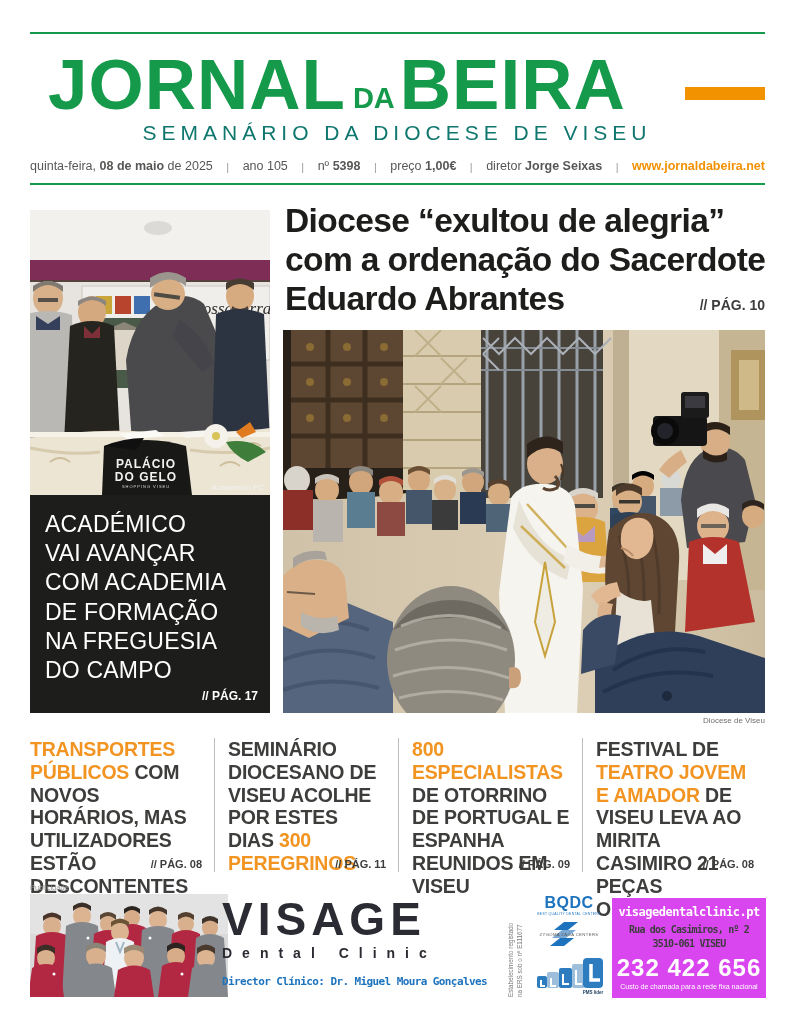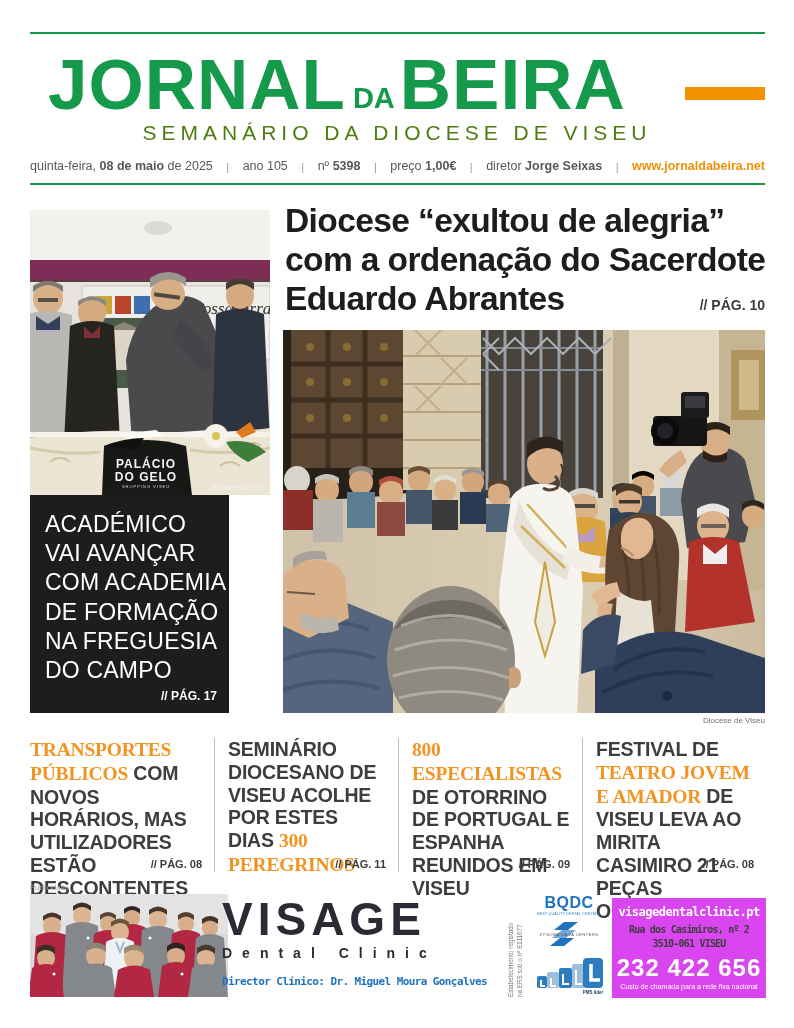--- a/index.html
+++ b/index.html
@@ -10,52 +10,52 @@
   .rule{position:absolute;left:30px;right:29px;height:2px;background:#149a4a;}
   .rule-top{top:32px;}
   .rule-mid{top:183px;}
   .logo-row{position:absolute;left:48px;right:29px;top:40px;height:74px;
             display:flex;align-items:flex-end;color:#149a4a;font-weight:bold;}
   .lg-main{font-size:71px;line-height:0.82;letter-spacing:1px;}
   .lg-da{font-size:29px;line-height:1;margin:0 5px 1px 7px;letter-spacing:0;}
   .lg-beira{position:relative;}
   .lg-bar{position:absolute;right:29px;top:87px;width:80px;height:13px;background:#f39200;z-index:3;}
   .subtitle{position:absolute;left:0;right:0;top:121px;text-align:center;
-            font-size:21px;letter-spacing:5px;color:#4d7c0f;font-weight:400;}
+            font-size:21px;letter-spacing:5px;color:#0f766e;font-weight:400;}
   .dateline{position:absolute;left:30px;right:29px;top:159px;display:flex;
             justify-content:space-between;align-items:flex-end;font-size:12.5px;color:#575756;}
   .dateline b{color:#575756;}
   .dl-sep{color:#9c9c9b;font-size:11px;}
   .dl-url{color:#f29104;font-weight:bold;}
 
   
   .headline{position:absolute;left:285px;top:202px;width:482px;font-size:33.5px;
             font-weight:bold;line-height:1.16;letter-spacing:-0.6px;color:#1d1d1b;}
   .headline .hl-ref{position:absolute;right:2px;bottom:5px;font-size:14px;
             letter-spacing:0;font-weight:bold;color:#3c3c3b;}
 
   
   .left-photo{position:absolute;left:30px;top:210px;width:240px;height:285px;overflow:hidden;}
   .left-caption{position:absolute;left:30px;top:210px;width:240px;height:285px;pointer-events:none;}
   .left-caption span{position:absolute;right:6px;bottom:3px;font-size:8px;color:#f2f2f2;}
-  .black-box{position:absolute;left:30px;top:495px;width:199px;height:218px;background:#1d1d1b;
+  .black-box{position:absolute;left:30px;top:495px;width:240px;height:218px;background:#1d1d1b;
              color:#fff;box-sizing:border-box;padding:15px 0 0 15px;}
   .black-box .bb-lines div{font-size:23px;line-height:1.27;letter-spacing:0.2px;white-space:nowrap;}
   .bb-ref{position:absolute;right:12px;bottom:10px;font-size:12px;font-weight:bold;color:#fff;}
 
   
   .main-photo{position:absolute;left:283px;top:330px;width:482px;height:383px;overflow:hidden;}
   .main-caption{position:absolute;right:29px;top:716px;font-size:8px;color:#706f6f;}
 
   
   .teasers{position:absolute;left:30px;top:738px;width:736px;height:134px;display:flex;}
   .teaser{position:relative;width:184px;box-sizing:border-box;padding-right:10px;}
   .teaser + .teaser{border-left:1px solid #bdbdbc;padding-left:13px;}
   .teaser-text{font-size:19.5px;font-weight:bold;line-height:1.17;color:#3d3d3b;letter-spacing:-0.2px;}
-  .teaser-text .hl{color:#f29422;font-family:Liberation Serif, serif;}
+  .teaser-text .hl{color:#f29422;}
   .teaser-ref{position:absolute;right:12px;bottom:2px;font-size:11px;font-weight:bold;color:#3d3d3b;}
 
   
   .pub-label{position:absolute;left:30px;top:883px;font-size:7.5px;color:#9a9a99;}
   .ad{position:absolute;left:30px;top:893px;width:736px;height:107px;}
   .ad-photo{position:absolute;left:0;top:1px;width:198px;height:103px;overflow:hidden;}
   .visage{position:absolute;left:192px;top:3px;width:300px;text-align:left;color:#2b2b33;}
   .visage-brand{font-size:46px;font-weight:bold;letter-spacing:5px;line-height:1;}
   .visage-sub{font-size:14px;font-weight:bold;letter-spacing:10px;margin-top:3px;}
   .visage-dir{font-family:"DejaVu Sans Mono",monospace;font-size:11px;font-weight:bold;

